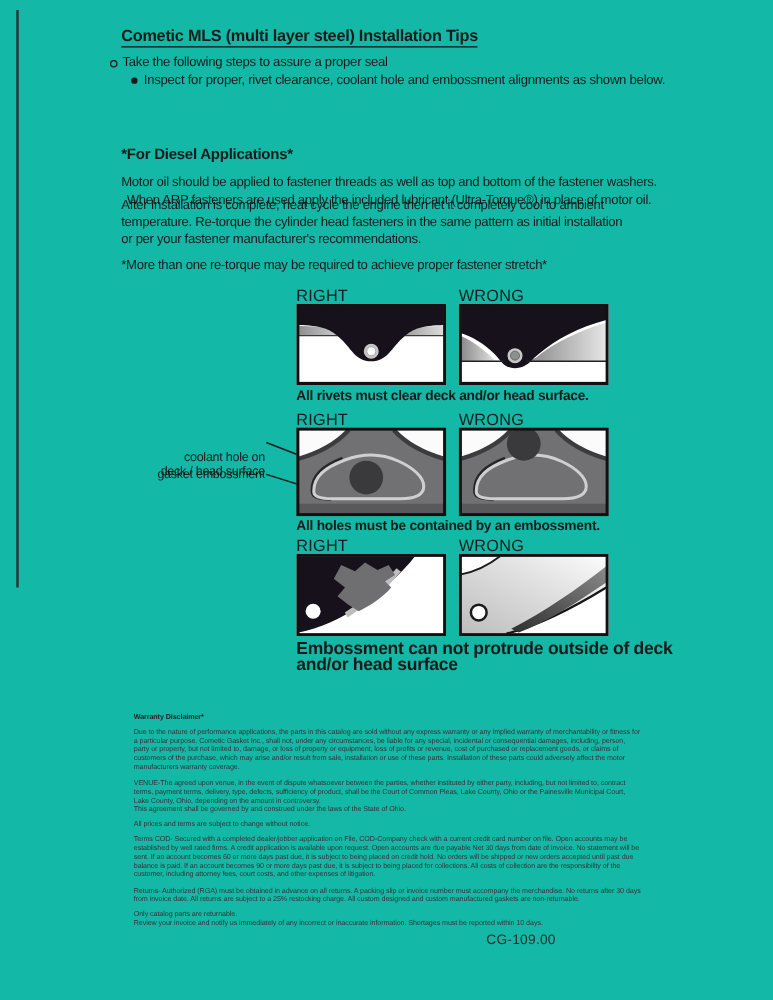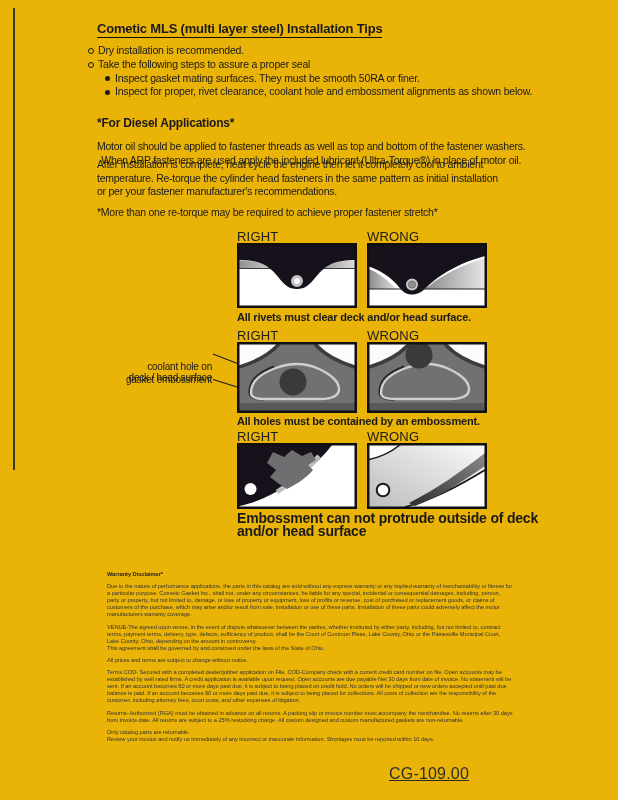--- a/index.html
+++ b/index.html
@@ -1,17 +1,17 @@
 <!DOCTYPE html>
 <html><head>
 <meta charset="utf-8">
 <style>
   html,body{margin:0;padding:0;background:#e8e8e8;}
   #page{
-    position:relative;width:618px;height:800px;background:#eab308;
+    position:relative;width:618px;height:800px;background:#14b8a6;
     font-family:"Liberation Sans","DejaVu Sans",sans-serif;color:#1a1a1a;
     overflow:hidden;margin:0 auto;
   }
   .abs{position:absolute;}
   
   #fold-line{left:13px;top:8px;width:1.6px;height:462px;background:#2a2a2a;opacity:.9;}
 
   
   #doc-title{left:97px;top:21px;font-size:13px;font-weight:bold;letter-spacing:-.2px;
     border-bottom:1.6px solid #111;padding-bottom:1px;white-space:nowrap;}
@@ -50,35 +50,33 @@
   #leader-svg{left:90px;top:340px;}
 
   svg{display:block;}
 
   
   #legal{left:107px;top:571px;width:406px;font-size:5.7px;line-height:7.1px;
     letter-spacing:-.05px;color:#343434;}
   #legal .lp{margin:0 0 5px 0;white-space:pre-line;}
   #legal-heading{font-weight:bold;margin:0 0 5px 0;color:#222;}
 
-  #page-code{left:389px;top:765px;font-size:16px;letter-spacing:.2px;color:#2d2d2d;text-decoration:underline;}
+  #page-code{left:389px;top:746px;font-size:11px;letter-spacing:.2px;color:#2d2d2d;}
 </style>
 </head>
 <body>
 
 <div id="page">
 
   <div id="fold-line" class="abs"></div>
 
   <div id="doc-title" class="abs">Cometic MLS (multi layer steel) Installation Tips</div>
 
   <ul id="tips-list" class="abs">
-    <li class="b">Dry installation is recommended.</li>
     <li class="b">Take the following steps to assure a proper seal</li>
-    <li class="s">Inspect gasket mating surfaces.  They must be smooth 50RA or finer.</li>
     <li class="s">Inspect for proper, rivet clearance, coolant hole and embossment alignments as shown below.</li>
   </ul>
 
   <div id="diesel-heading" class="abs">*For Diesel Applications*</div>
   <div id="diesel-para-1" class="abs body-para">Motor oil should be applied to fastener threads as well as top and bottom of the fastener washers.
 When ARP fasteners are used apply the included lubricant (Ultra-Torque®) in place of motor oil.</div>
   <div id="diesel-para-2" class="abs body-para">After Installation is complete, heat cycle the engine then let it completely cool to ambient
 temperature. Re-torque the cylinder head fasteners in the same pattern as initial installation
 or per your fastener manufacturer's recommendations.</div>
   <div id="retorque-note" class="abs body-para">*More than one re-torque may be required to achieve proper fastener stretch*</div>

